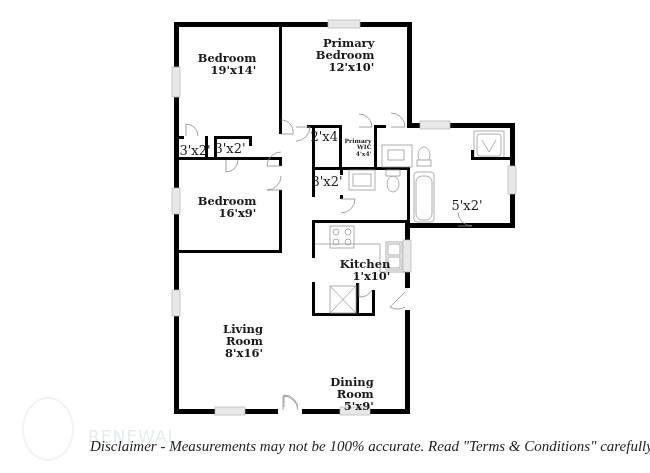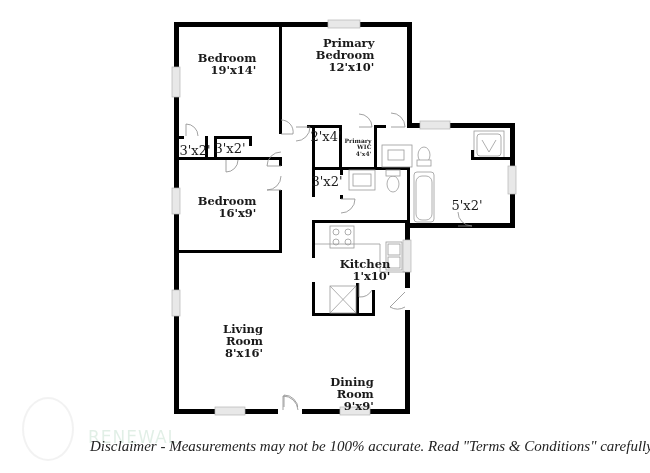--- a/index.html
+++ b/index.html
@@ -184,21 +184,21 @@
   <span class="dim">1'x10'</span>
 </div>
 <div class="room-label large" style="left:243px; top:323px;">
   <span class="dim">Living</span>
   <span class="dim">Room</span>
   <span class="dim">8'x16'</span>
 </div>
 <div class="room-label large" style="left:352px; top:348px;margin-top:28px;">
   <span class="dim">Dining</span>
   <span class="dim">Room</span>
-  <span class="dim">9'x9'</span>
+  <span class="dim">5'x9'</span>
 </div>
 <div class="room-label small" style="left:358px; top:138px;">
   <span class="dim">Primary</span>
   <span class="dim">WIC</span>
   <span class="dim">4'x4'</span>
 </div>
 
 <div class="room-label tiny" style="left:195px; top:144px;">3'x2'</div>
 <div class="room-label tiny" style="left:230px; top:142px;">3'x2'</div>
 <div class="room-label tiny" style="left:326px; top:130px;">2'x4'</div>

